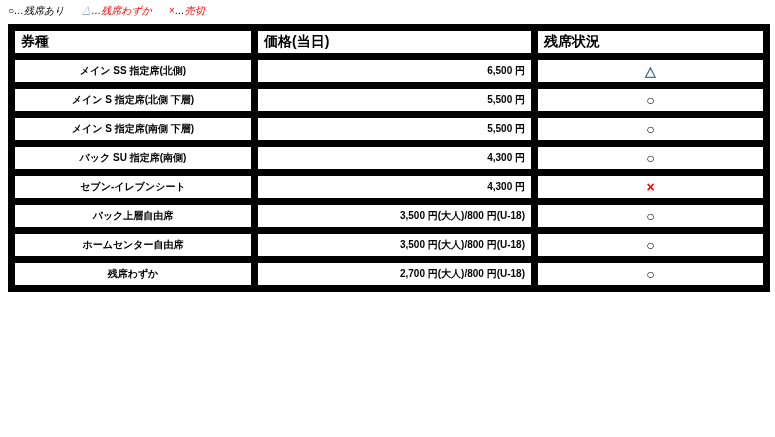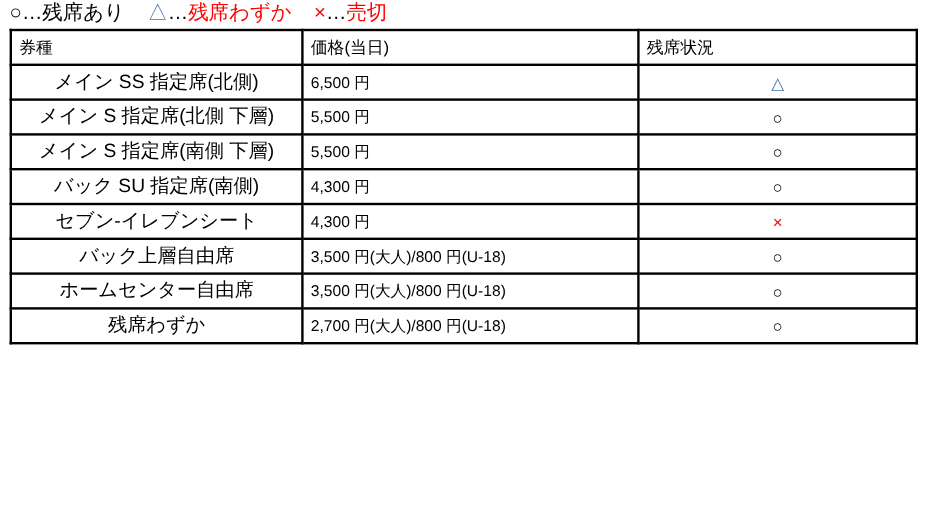--- a/index.html
+++ b/index.html
@@ -17,23 +17,24 @@
   .page {
     position: relative;
     width: 775px;
     height: 437px;
     box-sizing: border-box;
   }
   .legend {
     position: absolute;
     left: 8px;
     top: 2px;
-    font-size: 17px;
+    font-size: 10px;
     line-height: 18px;
     white-space: nowrap;
+    font-style: italic;
   }
   .legend .item {
     display: inline-block;
     margin-right: 14px;
   }
   .legend .mark-circle { color: #000000; }
   .legend .mark-triangle { color: #4472a8; }
   .legend .mark-cross { color: #ff0000; }
   .legend .txt-avail { color: #000000; }
   .legend .txt-few { color: #ff0000; }
@@ -43,43 +44,43 @@
     position: absolute;
     left: 8px;
     top: 24px;
     width: 755px;
     border-collapse: collapse;
     table-layout: fixed;
     font-size: 14px;
   }
   table.fare-table th,
   table.fare-table td {
-    border: 2px solid #000000;
+    border: 7px solid #000000;
     height: 29px;
     padding: 0 6px;
-    font-weight: normal;
+    font-weight: bold;
     vertical-align: middle;
     box-sizing: border-box;
   }
   table.fare-table thead th {
     text-align: left;
     font-size: 14px;
   }
   col.c-type { width: 243px; }
   col.c-price { width: 280px; }
   col.c-status { width: 232px; }
 
   td.type {
     text-align: center;
-    font-size: 16px;
+    font-size: 10px;
     letter-spacing: 0px;
   }
   td.price {
-    text-align: left;
-    font-size: 13px;
+    text-align: right;
+    font-size: 10px;
   }
   td.status {
     text-align: center;
     font-size: 14px;
   }
   .sym-circle { color: #000000; }
   .sym-triangle { color: #4472a8; }
   .sym-cross { color: #ff0000; }
 </style>
 </head>

